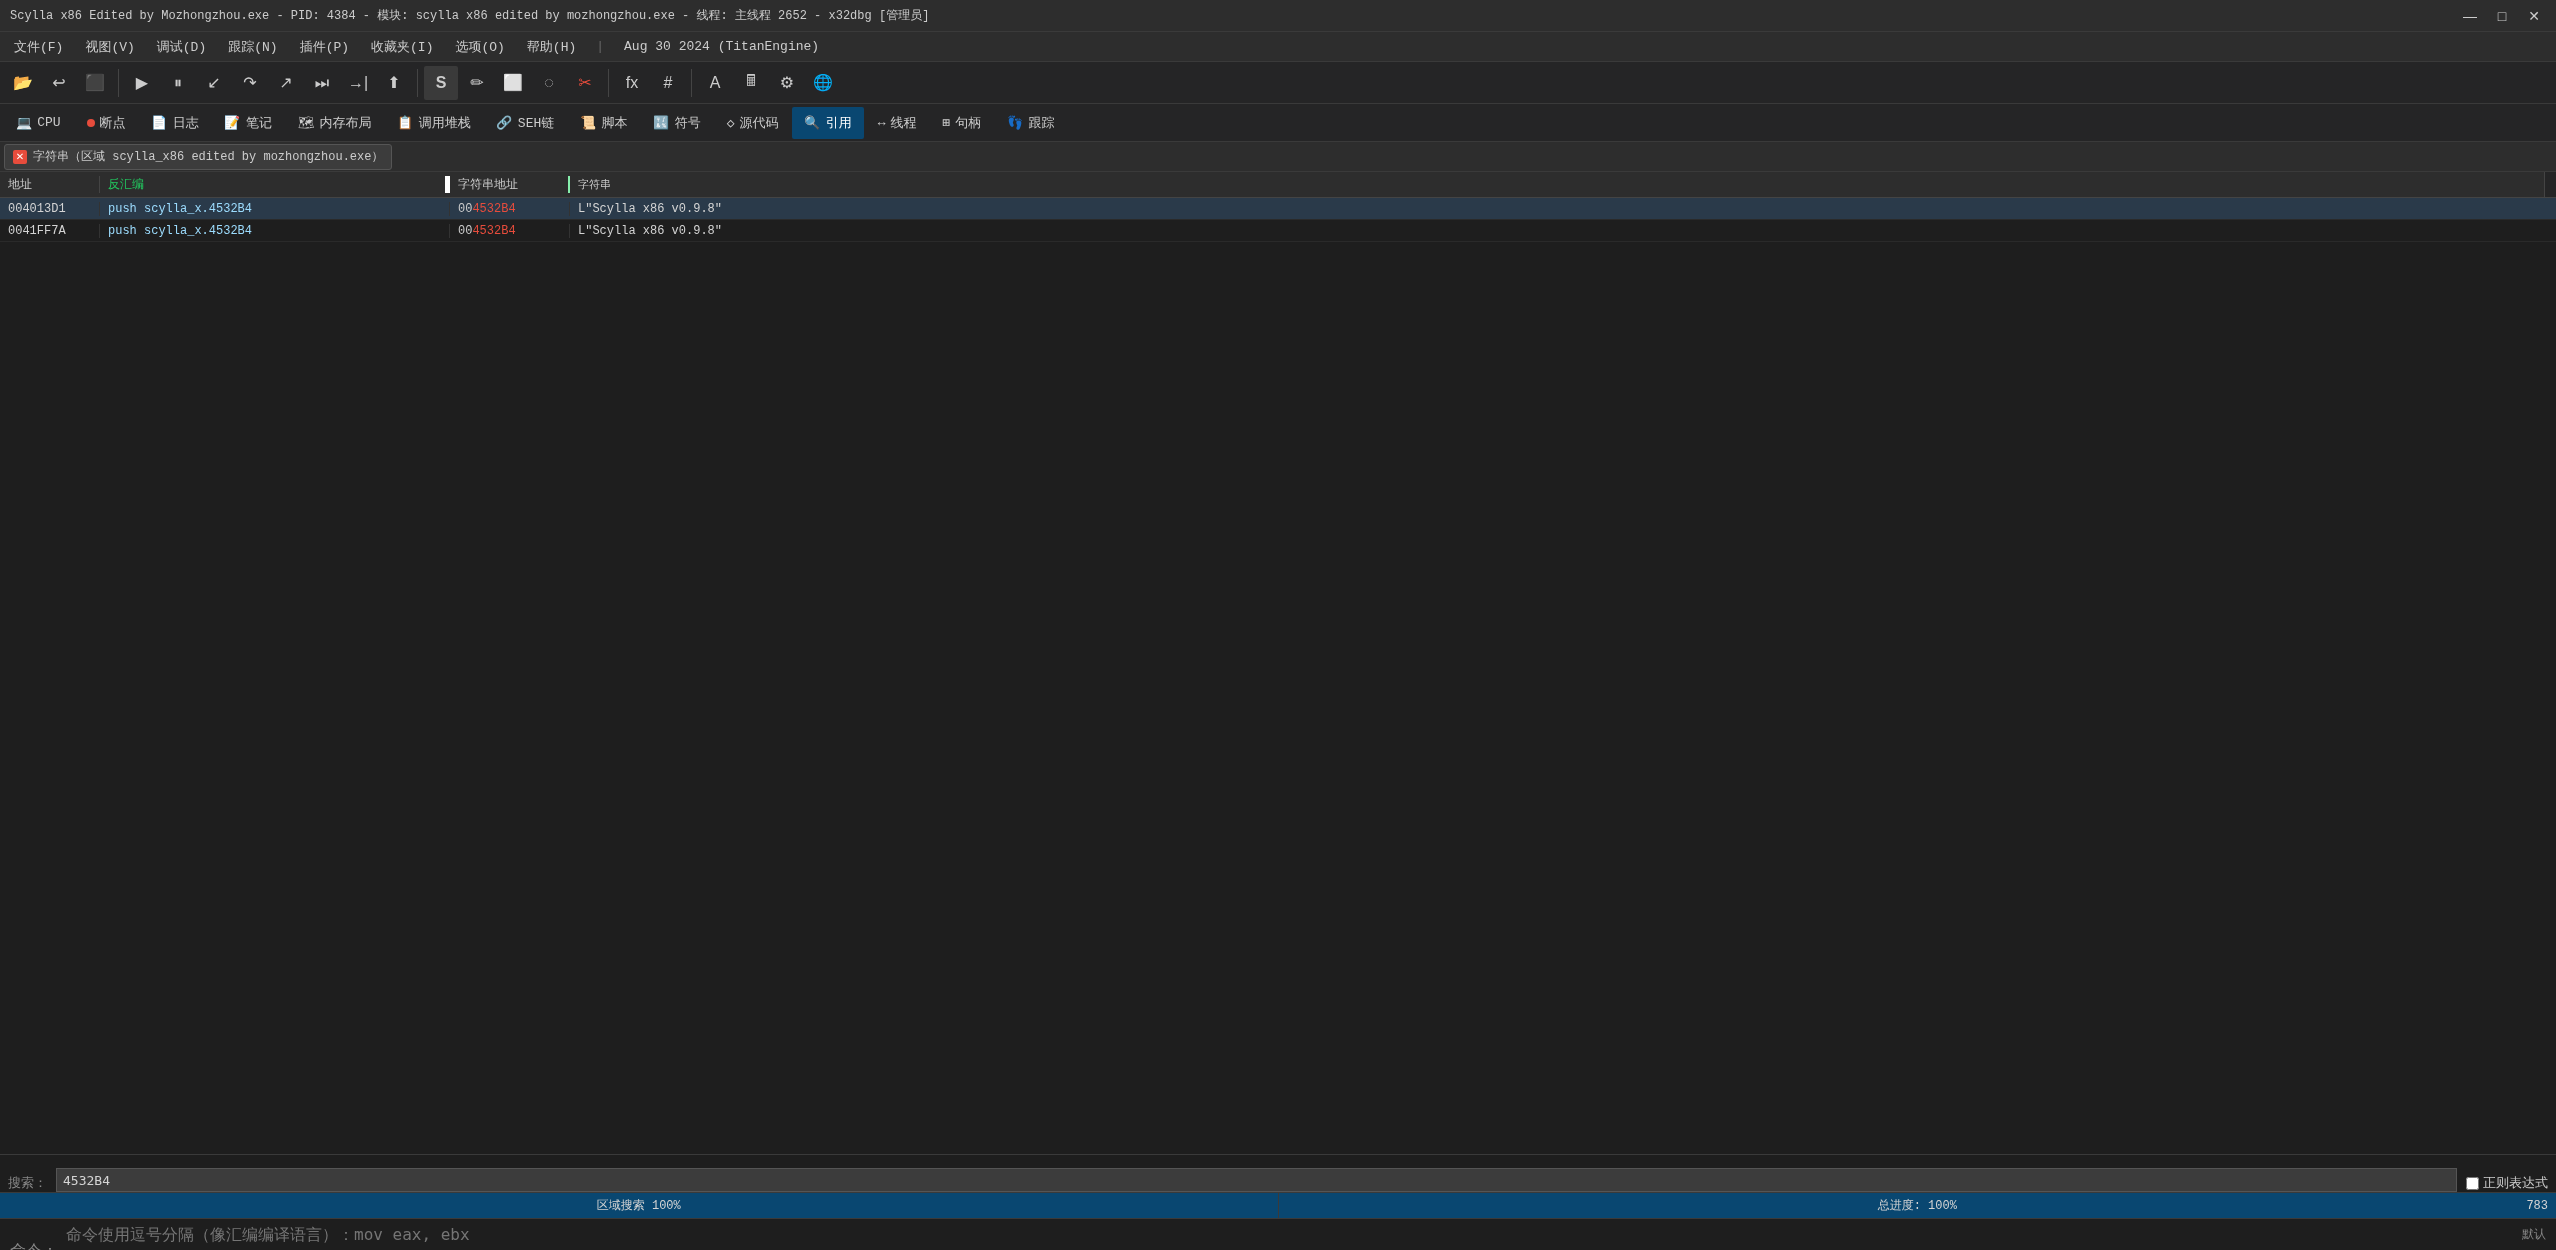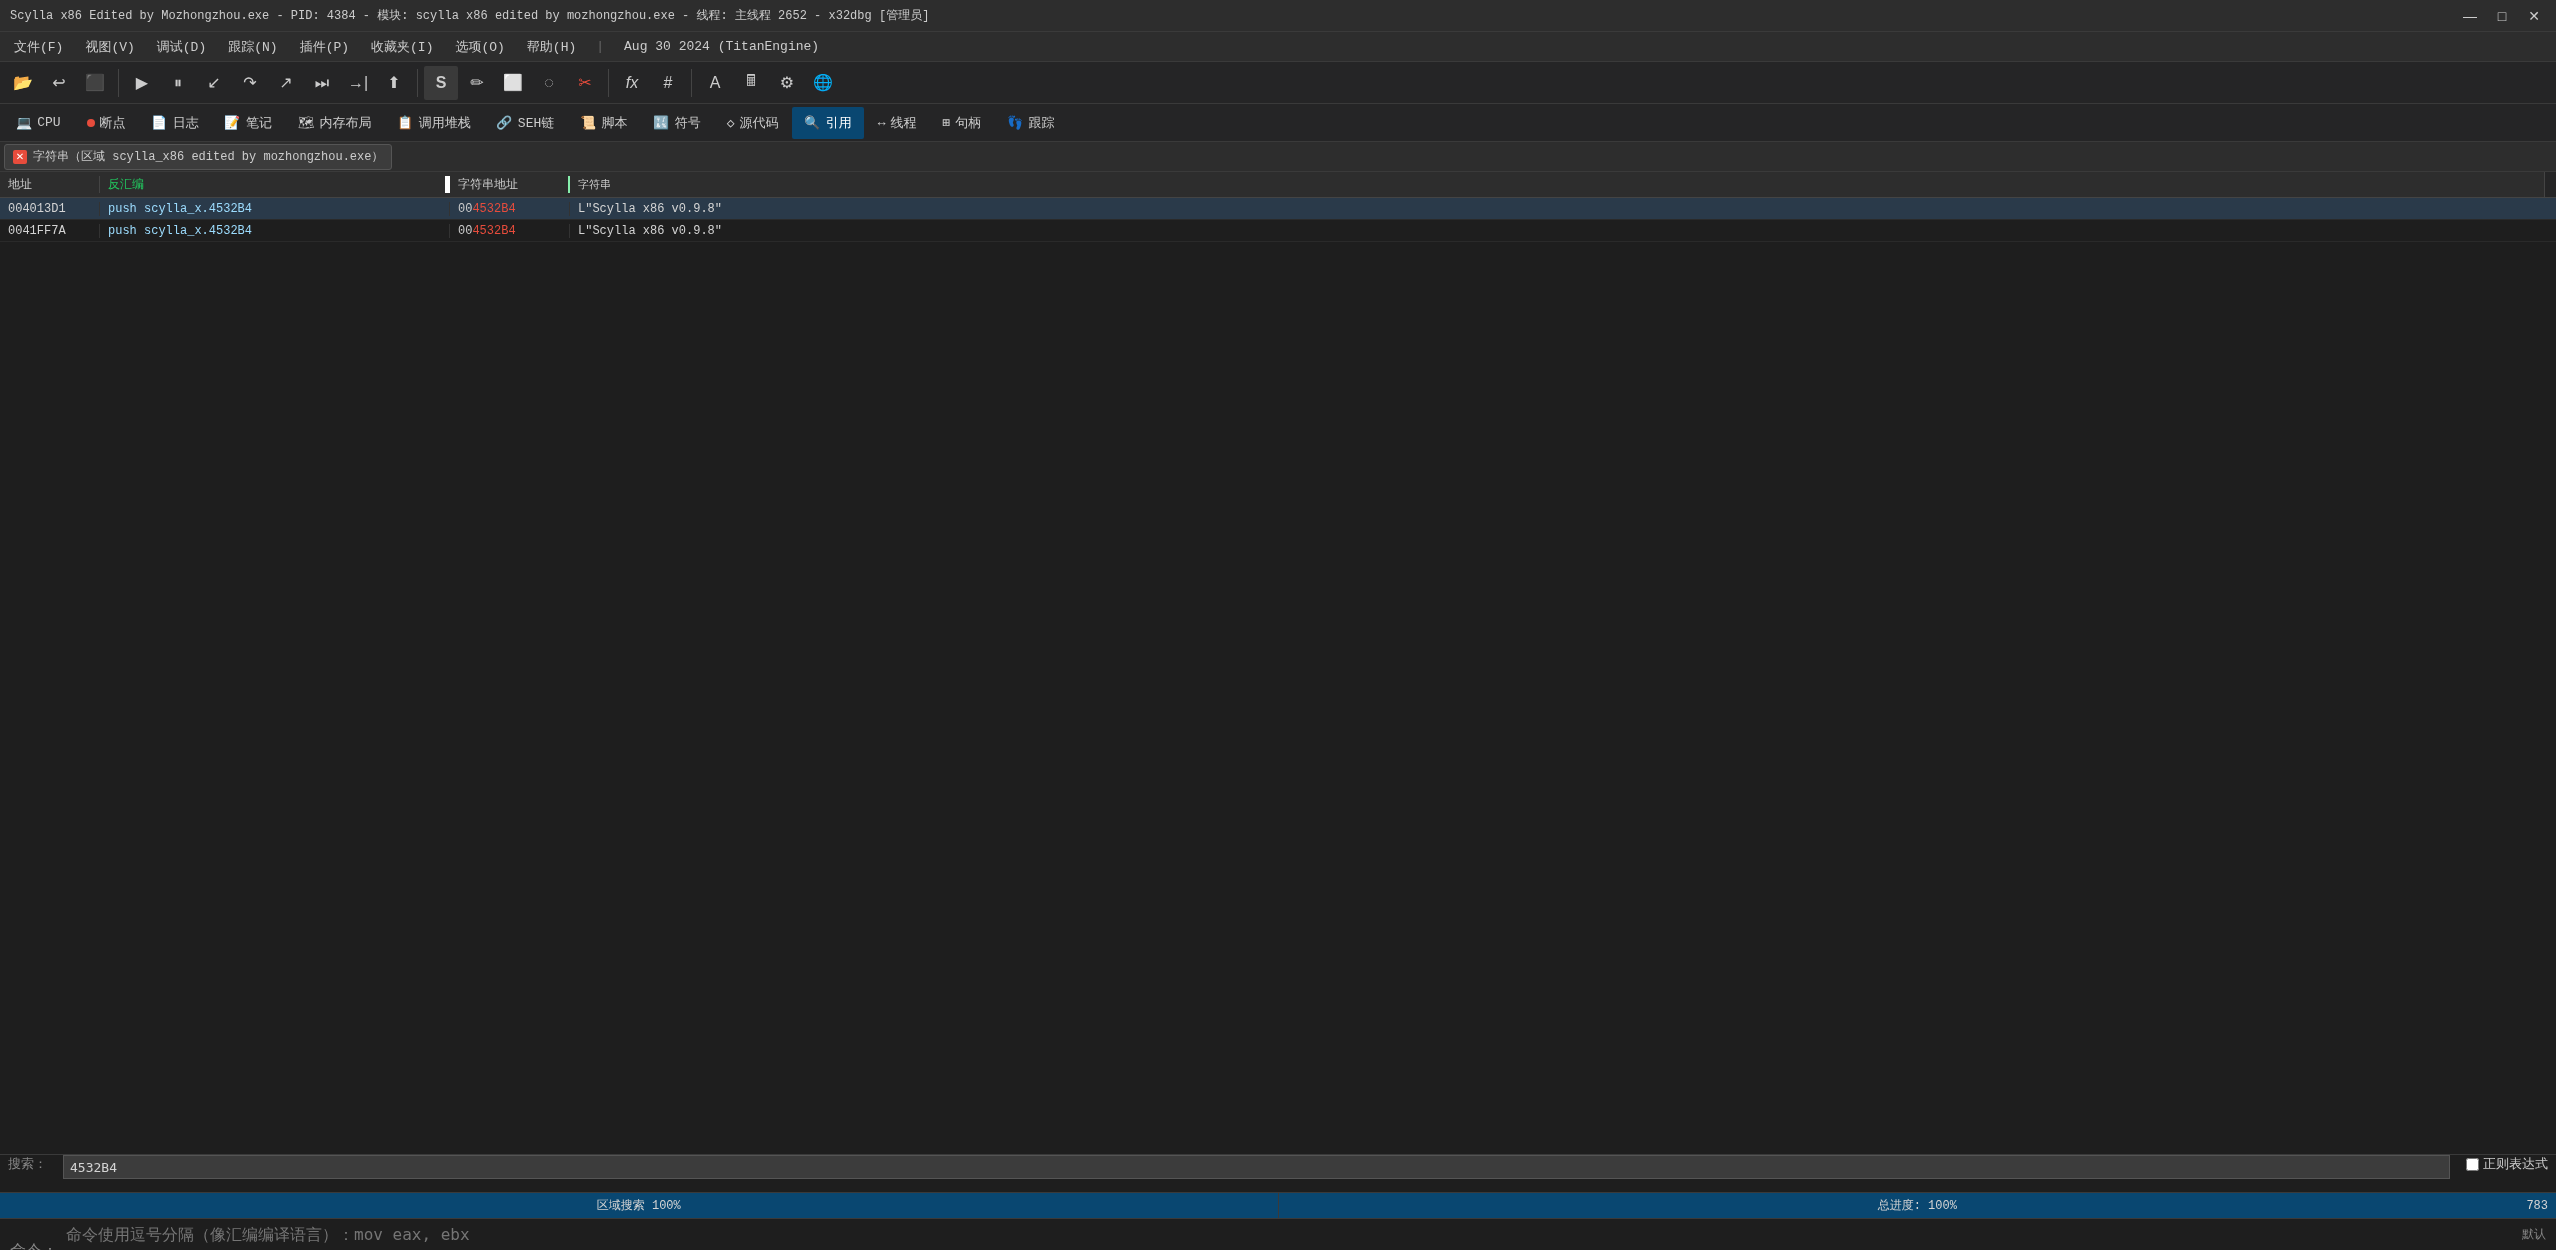--- a/index.html
+++ b/index.html
@@ -239,23 +239,23 @@
       font-size: 12px;
       color: #d4d4d4;
     }
 
     
     .status-bar {
       background: #1e1e1e;
       border-top: 1px solid #3a3a3a;
       height: 38px;
       display: flex;
-      align-items: flex-start;
-      padding: 0 8px;
-      gap: 16px;
+      align-items: flex-end;
+      padding: 0 8px;
+      gap: 9px;
     }
     .search-label {
       color: #888;
       font-size: 13px;
     }
     .search-box {
       background: #3c3c3c;
       border: 1px solid #555;
       color: #d4d4d4;
       height: 24px;
@@ -385,21 +385,21 @@
   <button class="toolbar-btn">⏭</button>
   <button class="toolbar-btn">→|</button>
   <button class="toolbar-btn">⬆</button>
   <div class="toolbar-sep"></div>
   <button class="toolbar-btn" style="background:#3a3a3a; font-weight:bold;">S</button>
   <button class="toolbar-btn">✏</button>
   <button class="toolbar-btn">⬜</button>
   <button class="toolbar-btn">◌</button>
   <button class="toolbar-btn" style="color:#e74c3c;">✂</button>
   <div class="toolbar-sep"></div>
-  <button class="toolbar-btn" style="font-style:italic;">fx</button>
+  <button class="toolbar-btn" style="">fx</button>
   <button class="toolbar-btn">#</button>
   <div class="toolbar-sep"></div>
   <button class="toolbar-btn">A</button>
   <button class="toolbar-btn">🖩</button>
   <button class="toolbar-btn">⚙</button>
   <button class="toolbar-btn">🌐</button>
 </div>
 
 <div class="nav-bar">
   <div class="nav-tab">

